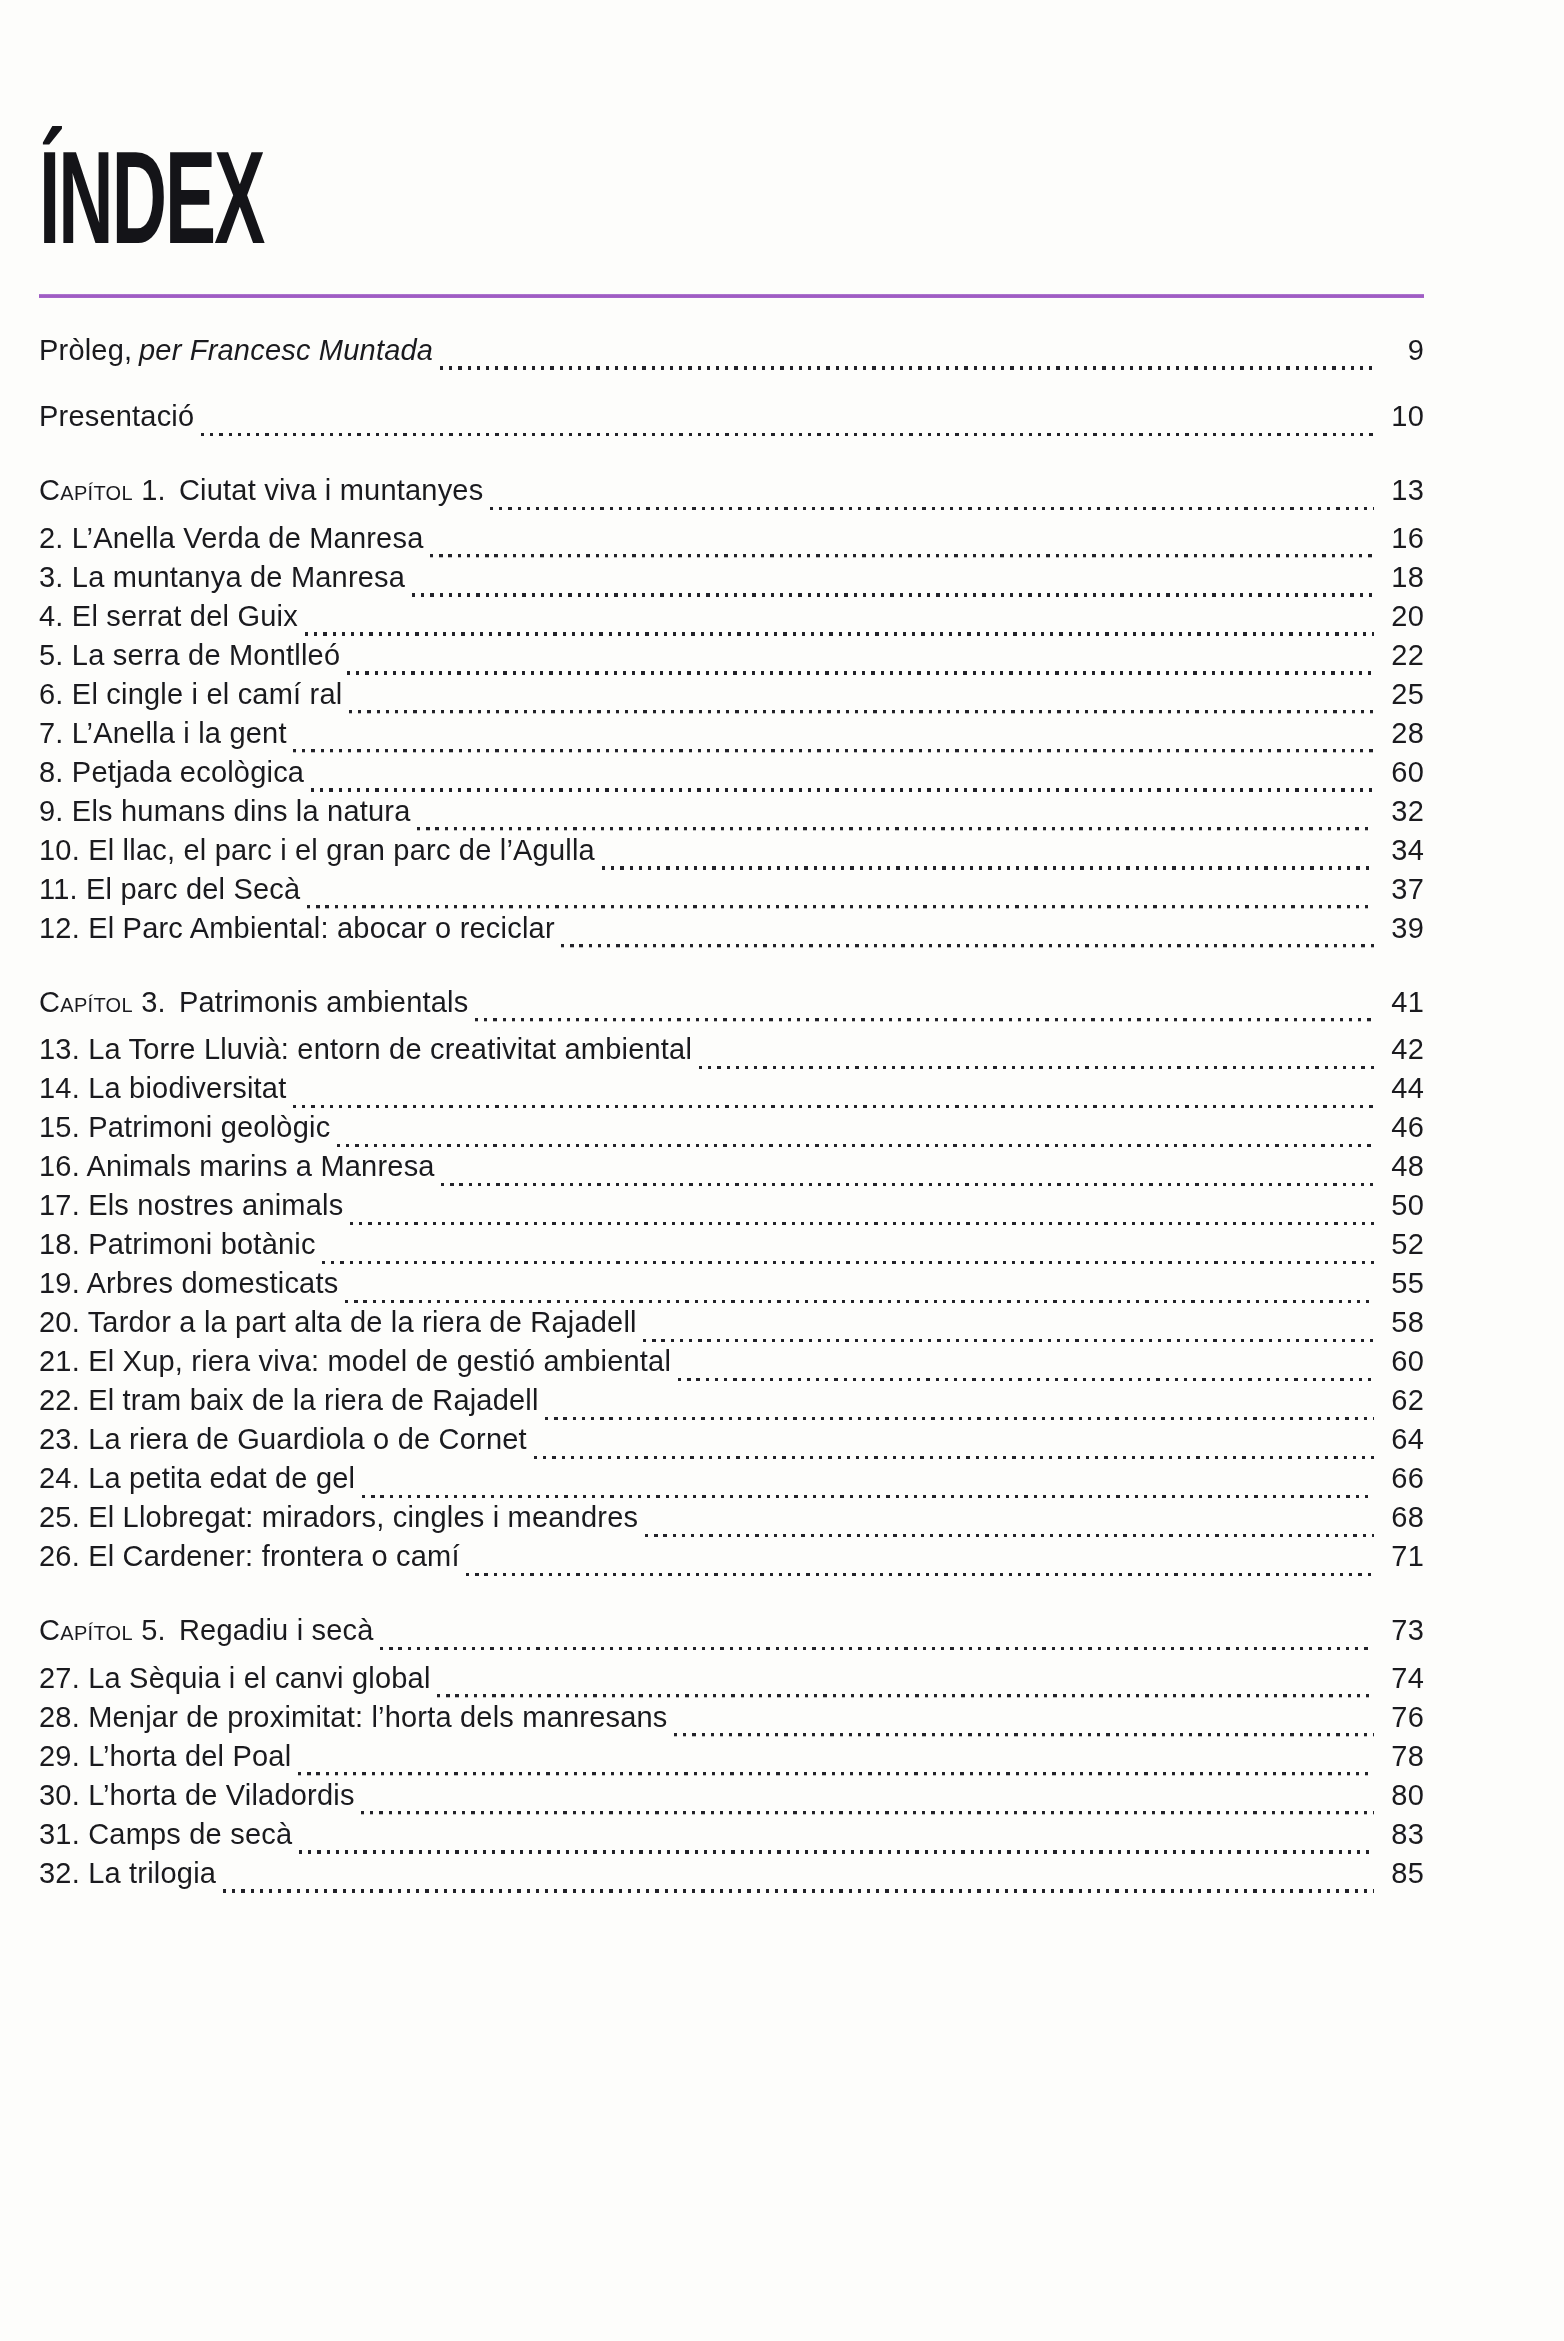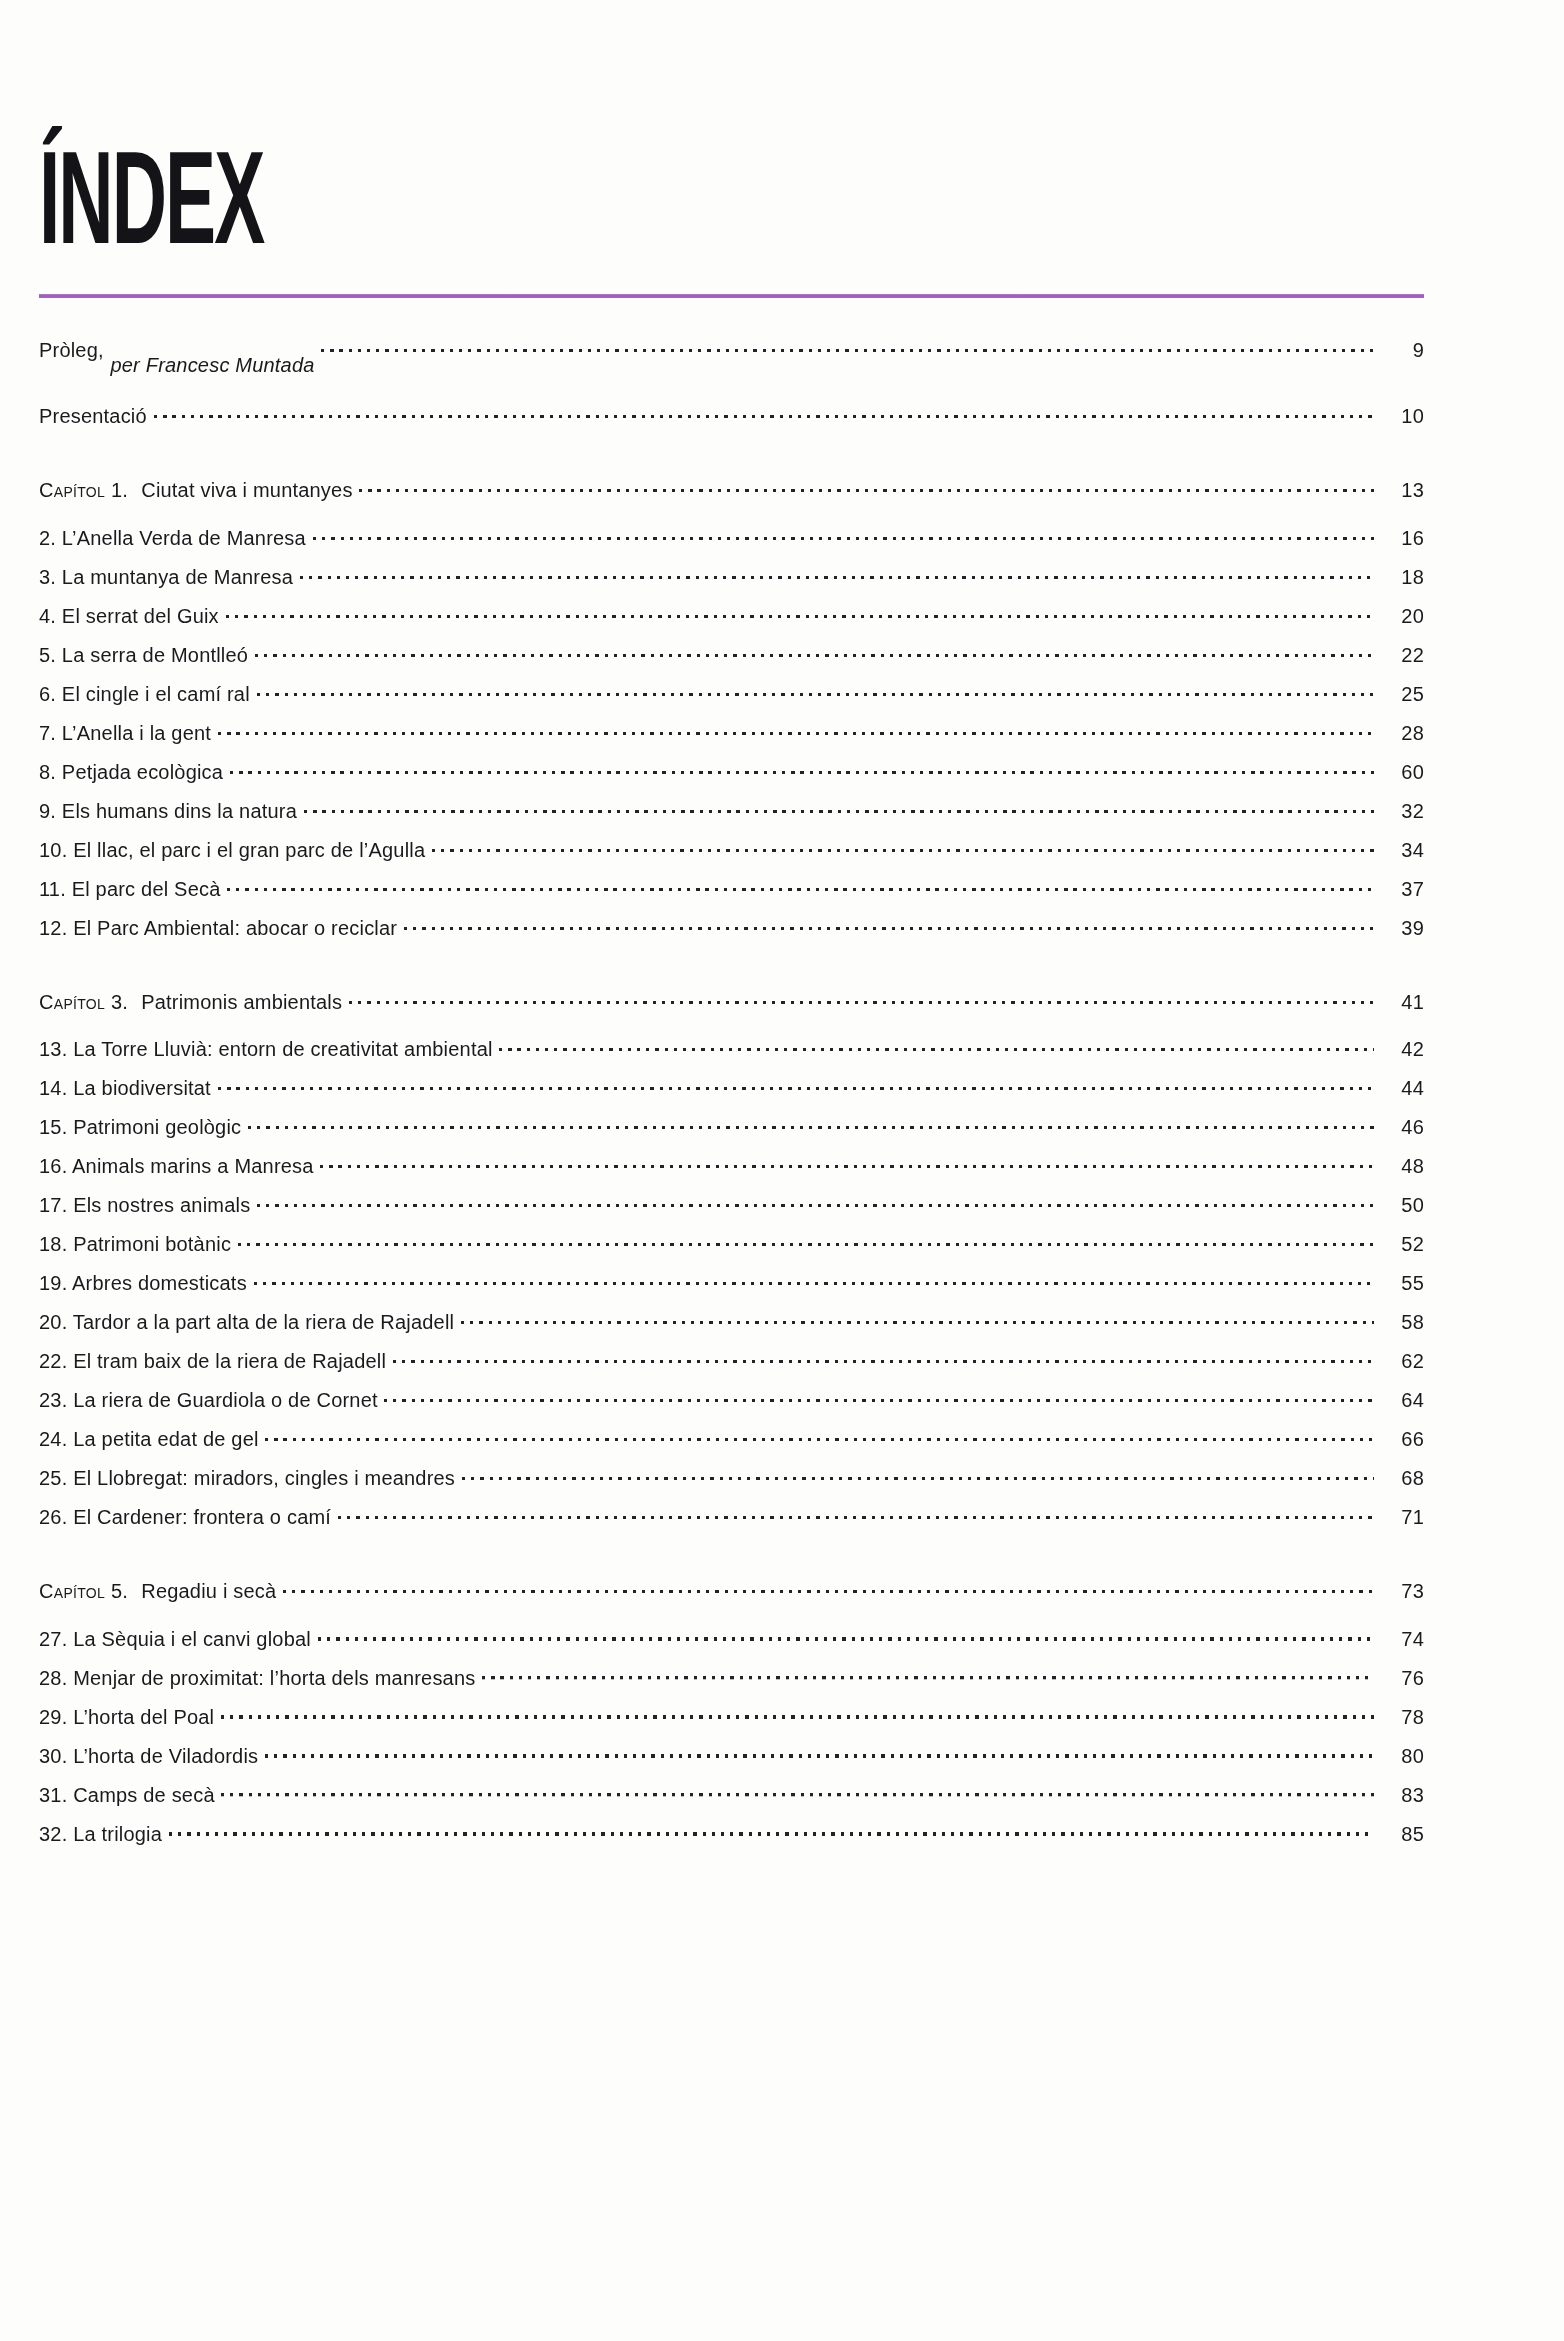--- a/index.html
+++ b/index.html
@@ -32,22 +32,22 @@
     white-space: nowrap;
   }
   .rule {
     margin-top: 24px;
     height: 4.2px;
     background: linear-gradient(to bottom, #b27fd2, #9c57c0 45%, #a868ca);
   }
   .toc { margin-top: 33px; }
   .row {
     display: flex;
-    align-items: center;
-    font-size: 20px;
+    align-items: flex-end;
+    font-size: 29px;
     line-height: 39px;
     height: 39px;
     letter-spacing: 0.2px;
   }
   .row .txt { white-space: nowrap; }
   .row .leader {
     flex: 1 1 auto;
     height: 3.3px;
     margin: 0 10px 0 6.7px;
     align-self: auto;
@@ -190,20 +190,25 @@
         <span class="leader"></span>
         <span class="pg">55</span>
       </div>
 
     <div class="row">
         <span class="txt">20. Tardor a la part alta de la riera de Rajadell</span>
         <span class="leader"></span>
         <span class="pg">58</span>
       </div>
     <div class="row">
+        <span class="txt">21. El Xup, riera viva: model de gestió ambiental</span>
+        <span class="leader"></span>
+        <span class="pg">60</span>
+      </div>
+    <div class="row">
         <span class="txt">22. El tram baix de la riera de Rajadell</span>
         <span class="leader"></span>
         <span class="pg">62</span>
       </div>
     <div class="row">
         <span class="txt">23. La riera de Guardiola o de Cornet</span>
         <span class="leader"></span>
         <span class="pg">64</span>
       </div>
     <div class="row">

